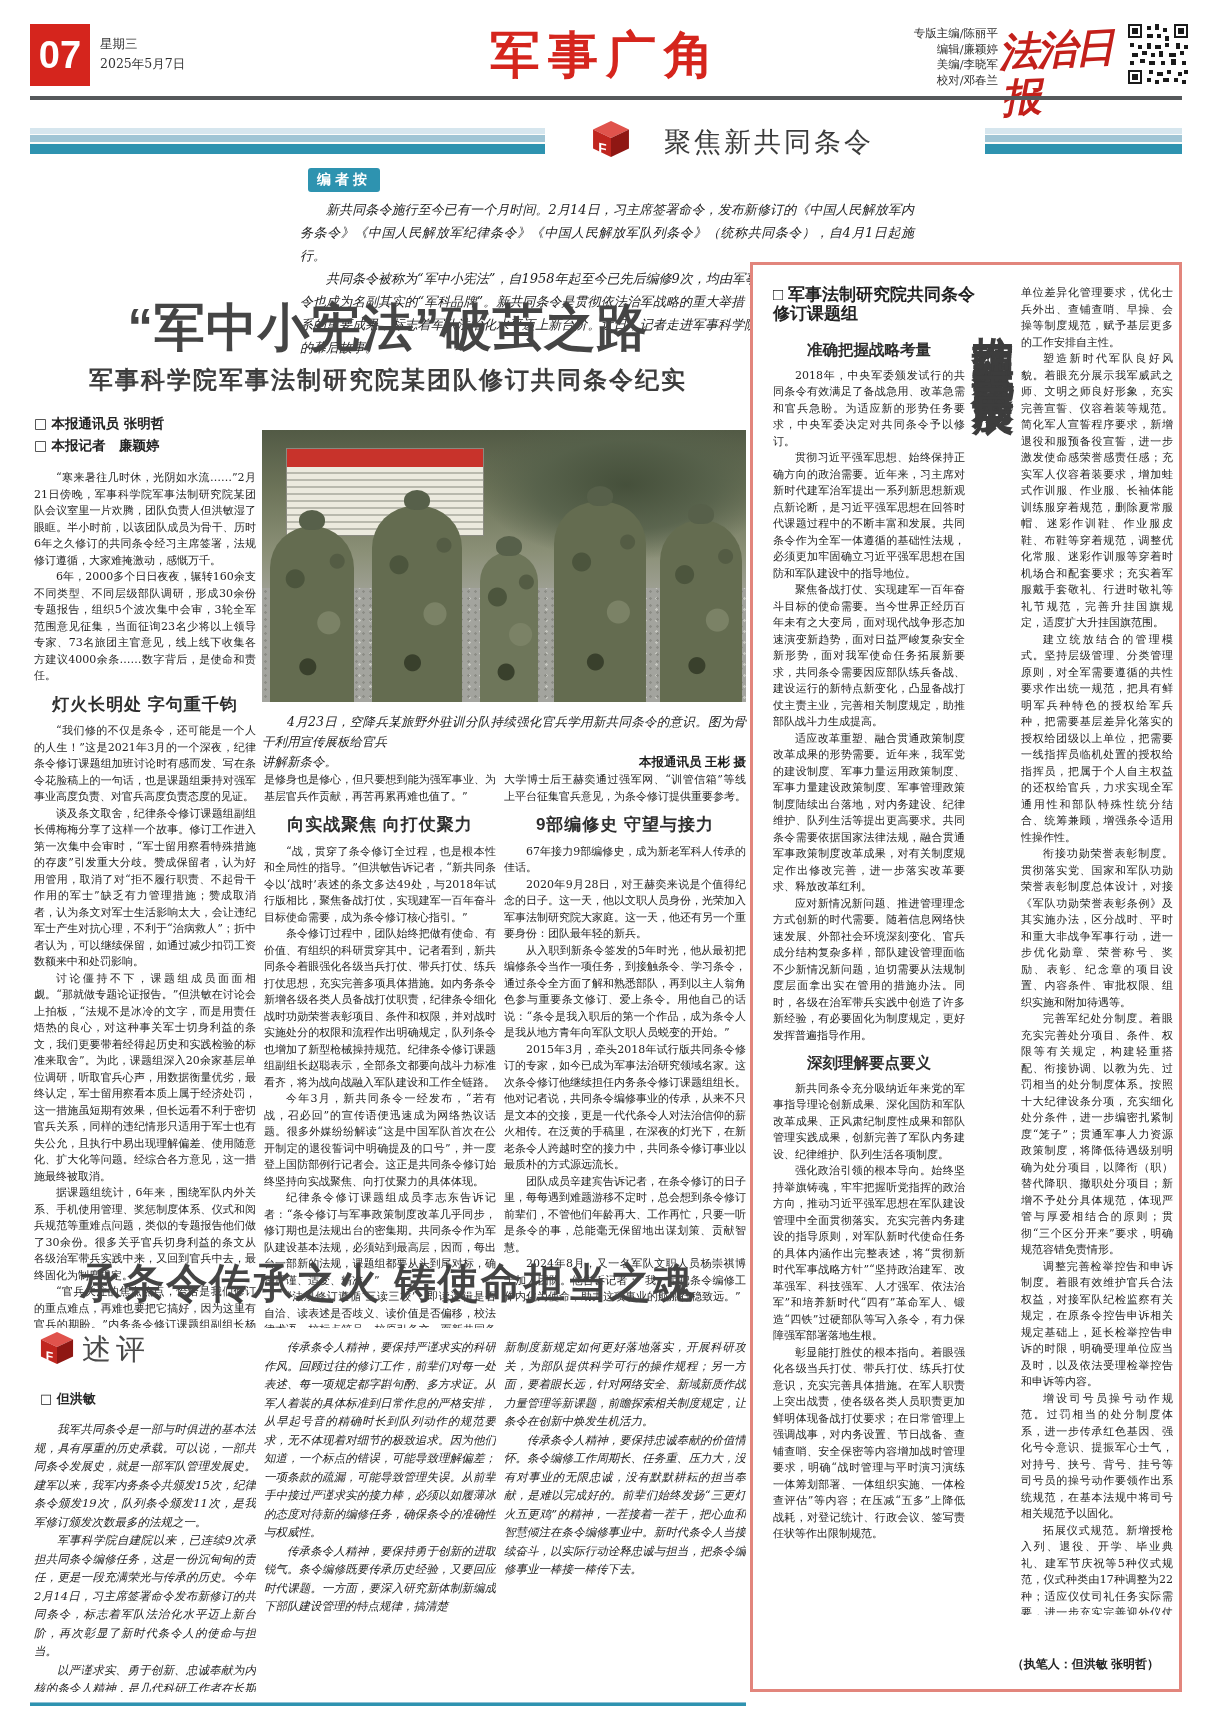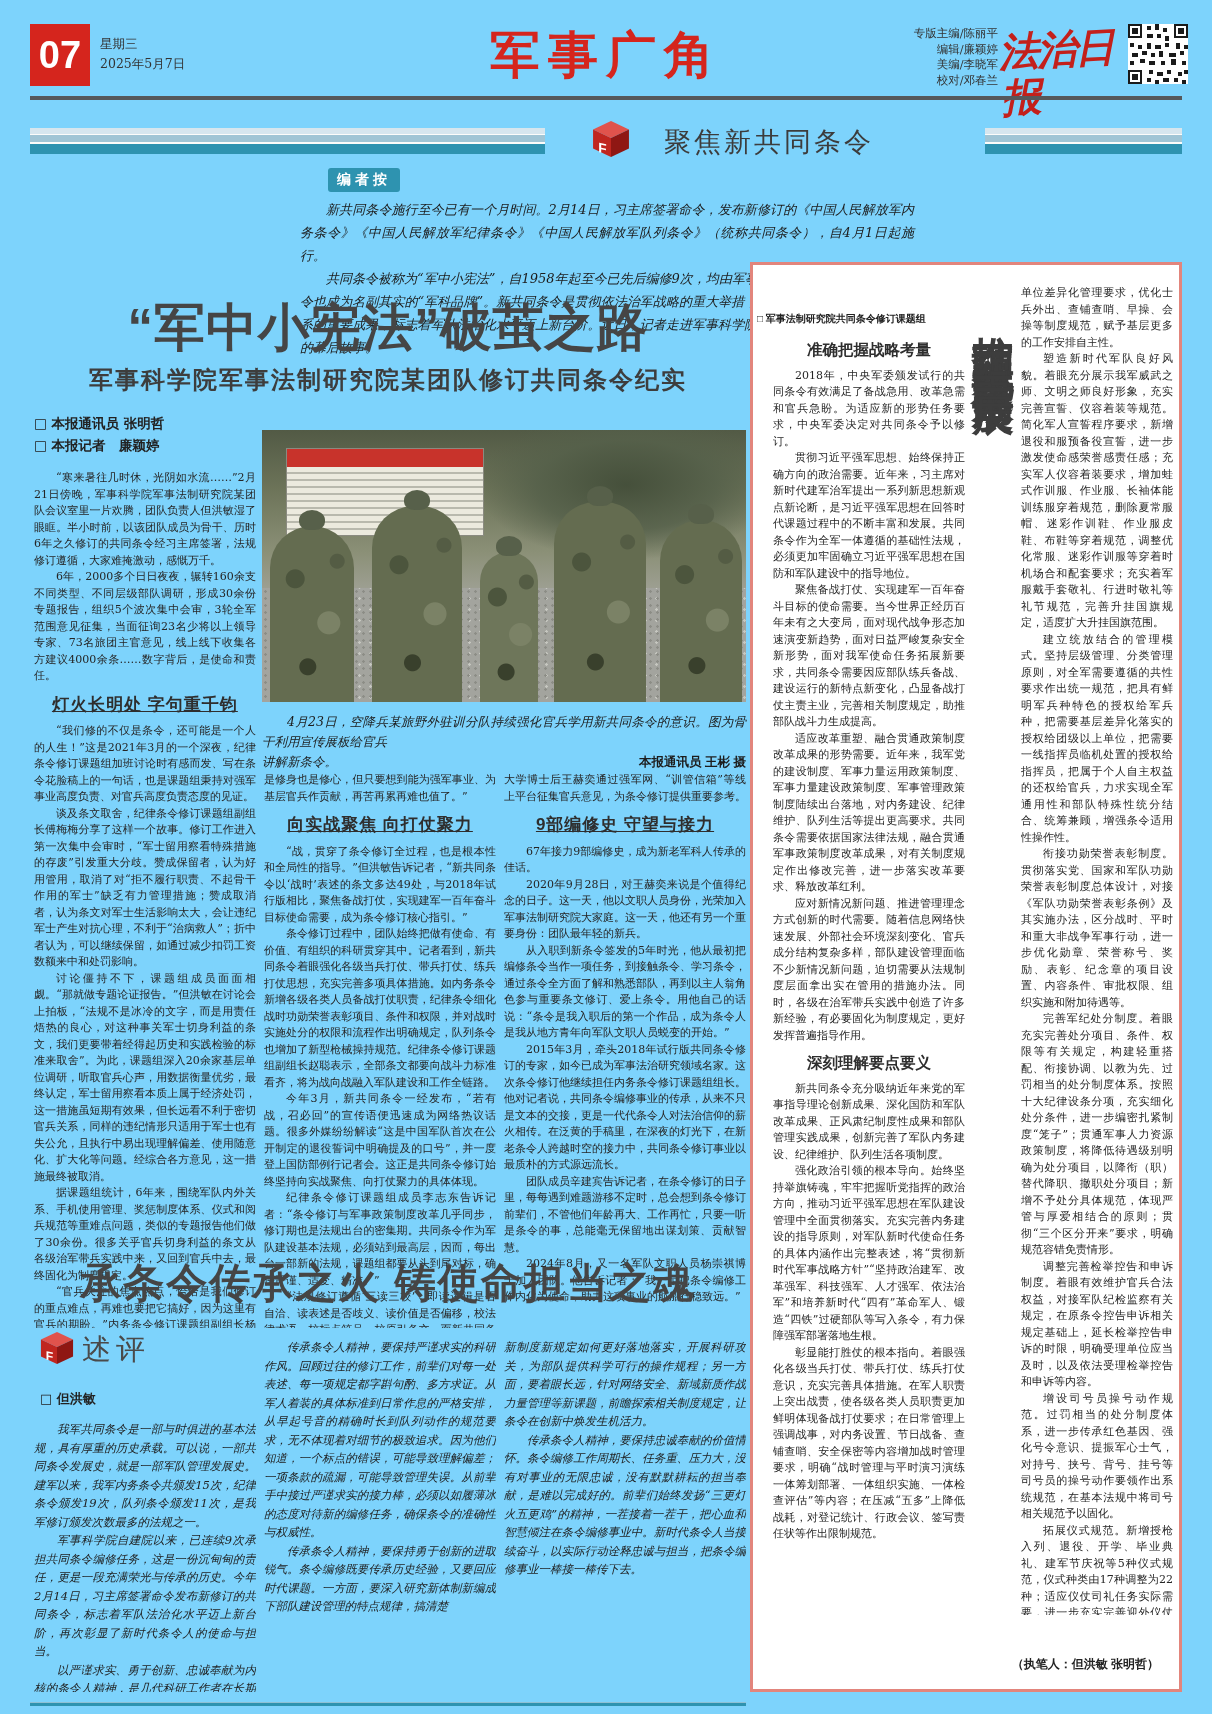--- a/index.html
+++ b/index.html
@@ -1,16 +1,16 @@
 <!DOCTYPE html>
 <html><head>
 <meta charset="utf-8">
 <style>
   html,body{margin:0;padding:0;background:#e8e8e6;}
-  .page{position:relative;width:1212px;height:1714px;margin:0 auto;background:#7dd3fc;
+  .page{position:relative;width:1212px;height:1714px;margin:0 auto;background:#ffffff;
         font-family:"DejaVu Serif",serif;color:#2b2b2b;overflow:hidden;}
   .abs{position:absolute;}
   
   .pagenum{left:30px;top:24px;width:60px;height:62px;background:#d5251d;color:#fff;
            display:flex;align-items:center;justify-content:center;
            font-family:"Liberation Sans",sans-serif;font-weight:bold;font-size:38px;}
   .pagemeta{left:100px;top:34px;font-size:12.5px;line-height:20px;color:#333;}
   .section-title{left:0;top:22px;width:1212px;text-align:center;color:#d5251d;
            font-family:"Liberation Sans",sans-serif;font-weight:bold;font-size:50px;letter-spacing:8px;}
   .credits{right:214px;top:26px;text-align:right;font-size:11.5px;line-height:15.5px;color:#333;}
@@ -19,36 +19,36 @@
   .qr{right:24px;top:24px;width:60px;height:60px;}
   .header-rule{left:30px;top:96px;width:1152px;height:4px;background:#55585b;}
   
   .stripe{height:26px;background:linear-gradient(#d6e6ee 0 22%,#fcfcfa 22% 28%,#a0c5d5 28% 55%,#fcfcfa 55% 60%,#2e93b0 60% 100%);}
   .stripe-l{left:30px;top:128px;width:515px;}
   .stripe-r{left:985px;top:128px;width:197px;}
   .banner-icon{left:592px;top:120px;width:38px;height:38px;}
   .banner-label{left:664px;top:124px;font-family:"Liberation Sans",sans-serif;
            font-size:27px;color:#3c3c3c;letter-spacing:3px;}
   
-  .note-badge{left:328px;top:168px;background:#2e93b0;color:#fff;border-radius:3px;
+  .note-badge{left:308px;top:168px;background:#2e93b0;color:#fff;border-radius:3px;
            padding:3px 9px;font-size:14px;font-weight:bold;letter-spacing:4px;
            font-family:"Liberation Sans",sans-serif;}
   .note-text{left:300px;top:198px;width:614px;font-size:13px;line-height:23px;
            font-style:italic;color:#1c1c1c;text-align:justify;}
   .note-text .ln-p{text-indent:2em;}
   
   .m-headline{left:30px;top:294px;width:716px;text-align:center;color:#454545;
            font-family:"Liberation Sans",sans-serif;font-weight:bold;font-size:51px;letter-spacing:1px;}
   .m-subtitle{left:30px;top:364px;width:716px;text-align:center;color:#3d3d3d;
            font-family:"Liberation Sans",sans-serif;font-weight:bold;font-size:24px;letter-spacing:2px;}
   .m-byline{left:34px;top:412px;font-size:13.5px;font-weight:bold;line-height:22px;color:#222;}
   .newscol{font-size:11px;line-height:16.5px;text-align:justify;overflow:hidden;color:#252525;}
   .newscol .ln-p{text-indent:2em;}
   .newscol .ln-h{font-family:"Liberation Sans",sans-serif;font-weight:bold;text-align:center;
-           text-indent:0;font-size:17px;margin:12px 0 10px;color:#2e2e2e;letter-spacing:1px;text-decoration:underline;}
+           text-indent:0;font-size:17px;margin:12px 0 10px;color:#2e2e2e;letter-spacing:1px;}
   .m-col1{left:34px;top:470px;width:222px;height:858px;}
   .m-col2{left:264px;top:772px;width:232px;height:556px;}
   .m-col3{left:504px;top:772px;width:242px;height:556px;}
   
   .photo{left:262px;top:430px;width:484px;height:272px;overflow:hidden;
          background:linear-gradient(#525a45,#6d7459 22%,#8b9077 45%,#a2a399 62%,#acada6 100%);}
   .ph-net{position:absolute;right:-30px;top:-20px;width:300px;height:150px;border-radius:50%;
          background:radial-gradient(closest-side,#3f4a36,#55604a 60%,transparent);opacity:.85;}
   .ph-board{position:absolute;left:24px;top:18px;width:196px;height:86px;background:#eceade;border:1px solid #8a8a80;}
   .ph-board-title{height:18px;background:#c8332b;}
@@ -77,22 +77,22 @@
   .review-label{font-size:29px;color:#4a4a4a;letter-spacing:5px;}
   .b-author{left:40px;top:1390px;font-size:13px;font-weight:bold;color:#222;}
   .kaicol{font-size:11.5px;line-height:18.5px;font-style:italic;text-align:justify;overflow:hidden;color:#1e1e1e;}
   .kaicol .ln-p{text-indent:2em;}
   .b-col1{left:34px;top:1420px;width:222px;height:272px;}
   .b-col2{left:264px;top:1338px;width:232px;height:354px;}
   .b-col3{left:504px;top:1338px;width:242px;height:354px;}
   .bottom-rule{left:30px;top:1702px;width:716px;height:3px;background:#2e93b0;border-top:1px solid #8fc0d4;}
   
   .redbox{left:750px;top:262px;width:426px;height:1424px;border:3px solid #e2857c;background:#fff;}
-  .rb-byline{left:4px;top:20px;width:202px;font-size:10px;font-weight:bold;line-height:19px;
-         font-family:"Liberation Sans",sans-serif;color:#222;margin-top:24px;}
+  .rb-byline{left:20px;top:20px;width:202px;font-size:17px;font-weight:bold;line-height:19px;
+         font-family:"Liberation Sans",sans-serif;color:#222;}
   .rb-col{font-size:11px;line-height:16.5px;text-align:justify;overflow:hidden;color:#252525;}
   .rb-col .ln-p{text-indent:2em;}
   .rb-col .ln-h{font-family:"Liberation Sans",sans-serif;font-weight:bold;text-align:center;
          text-indent:0;font-size:15.5px;margin:11px 0 9px;color:#2e2e2e;}
   .rb-left{left:20px;top:66px;width:192px;height:1324px;}
   .rb-right{left:268px;top:20px;width:152px;height:1330px;}
   .rb-vhead{left:214px;top:38px;width:52px;height:706px;writing-mode:vertical-rl;text-orientation:upright;
          font-family:"Liberation Sans",sans-serif;font-weight:bold;font-size:42px;letter-spacing:4px;
          color:#3d3d3d;line-height:52px;}
   .rb-sign{right:20px;bottom:16px;font-size:12px;font-weight:bold;color:#222;

